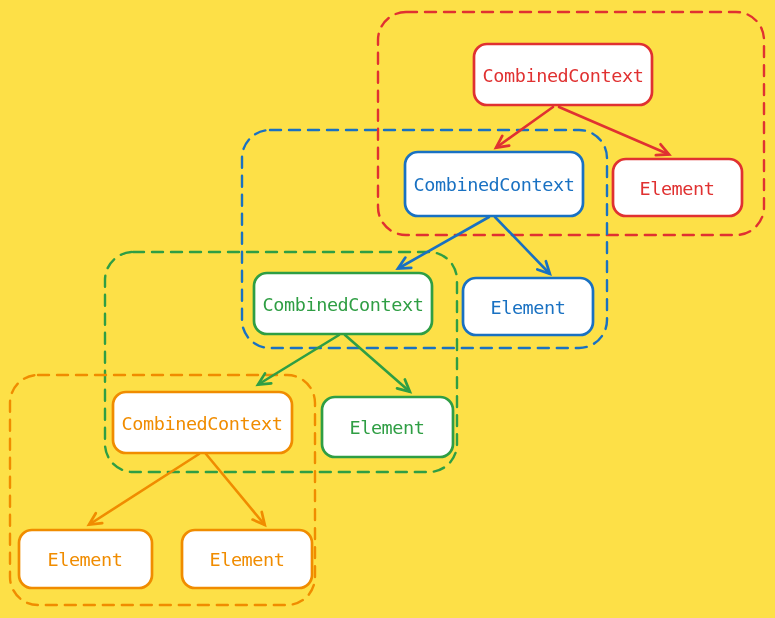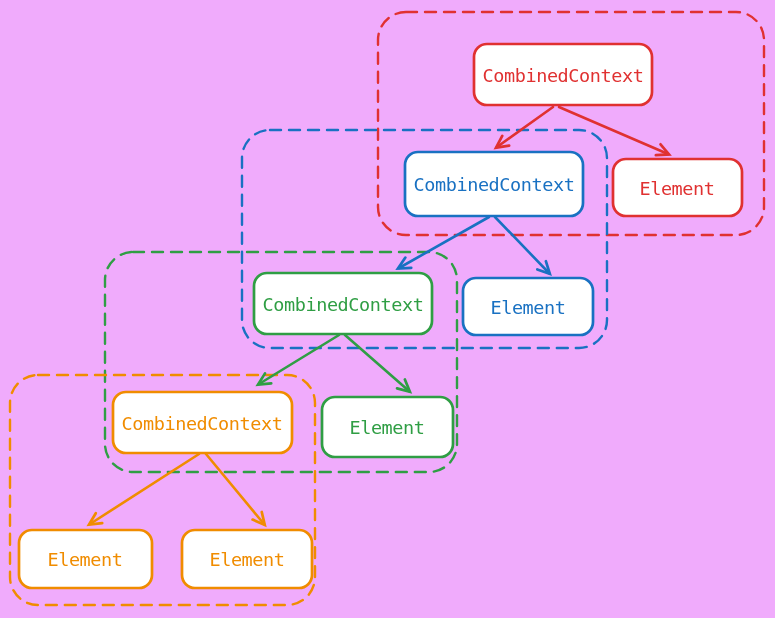--- a/index.html
+++ b/index.html
@@ -1,19 +1,19 @@
 <!DOCTYPE html>
 <html><head>
 <meta charset="utf-8">
 <style>
   html,body { margin:0; padding:0; background:#ffffff; }
   .stage {
     position:relative;
     width:775px; height:618px;
-    background:#f0abfc;
+    background:#fde047;
     overflow:hidden;
     font-family:"DejaVu Sans Mono","Liberation Mono",monospace;
   }
   svg { display:block; }
   svg text {
     font-family:"DejaVu Sans Mono","Liberation Mono",monospace;
     font-size:18.5px;
     letter-spacing:-0.4px;
   }
   .container-rect {

